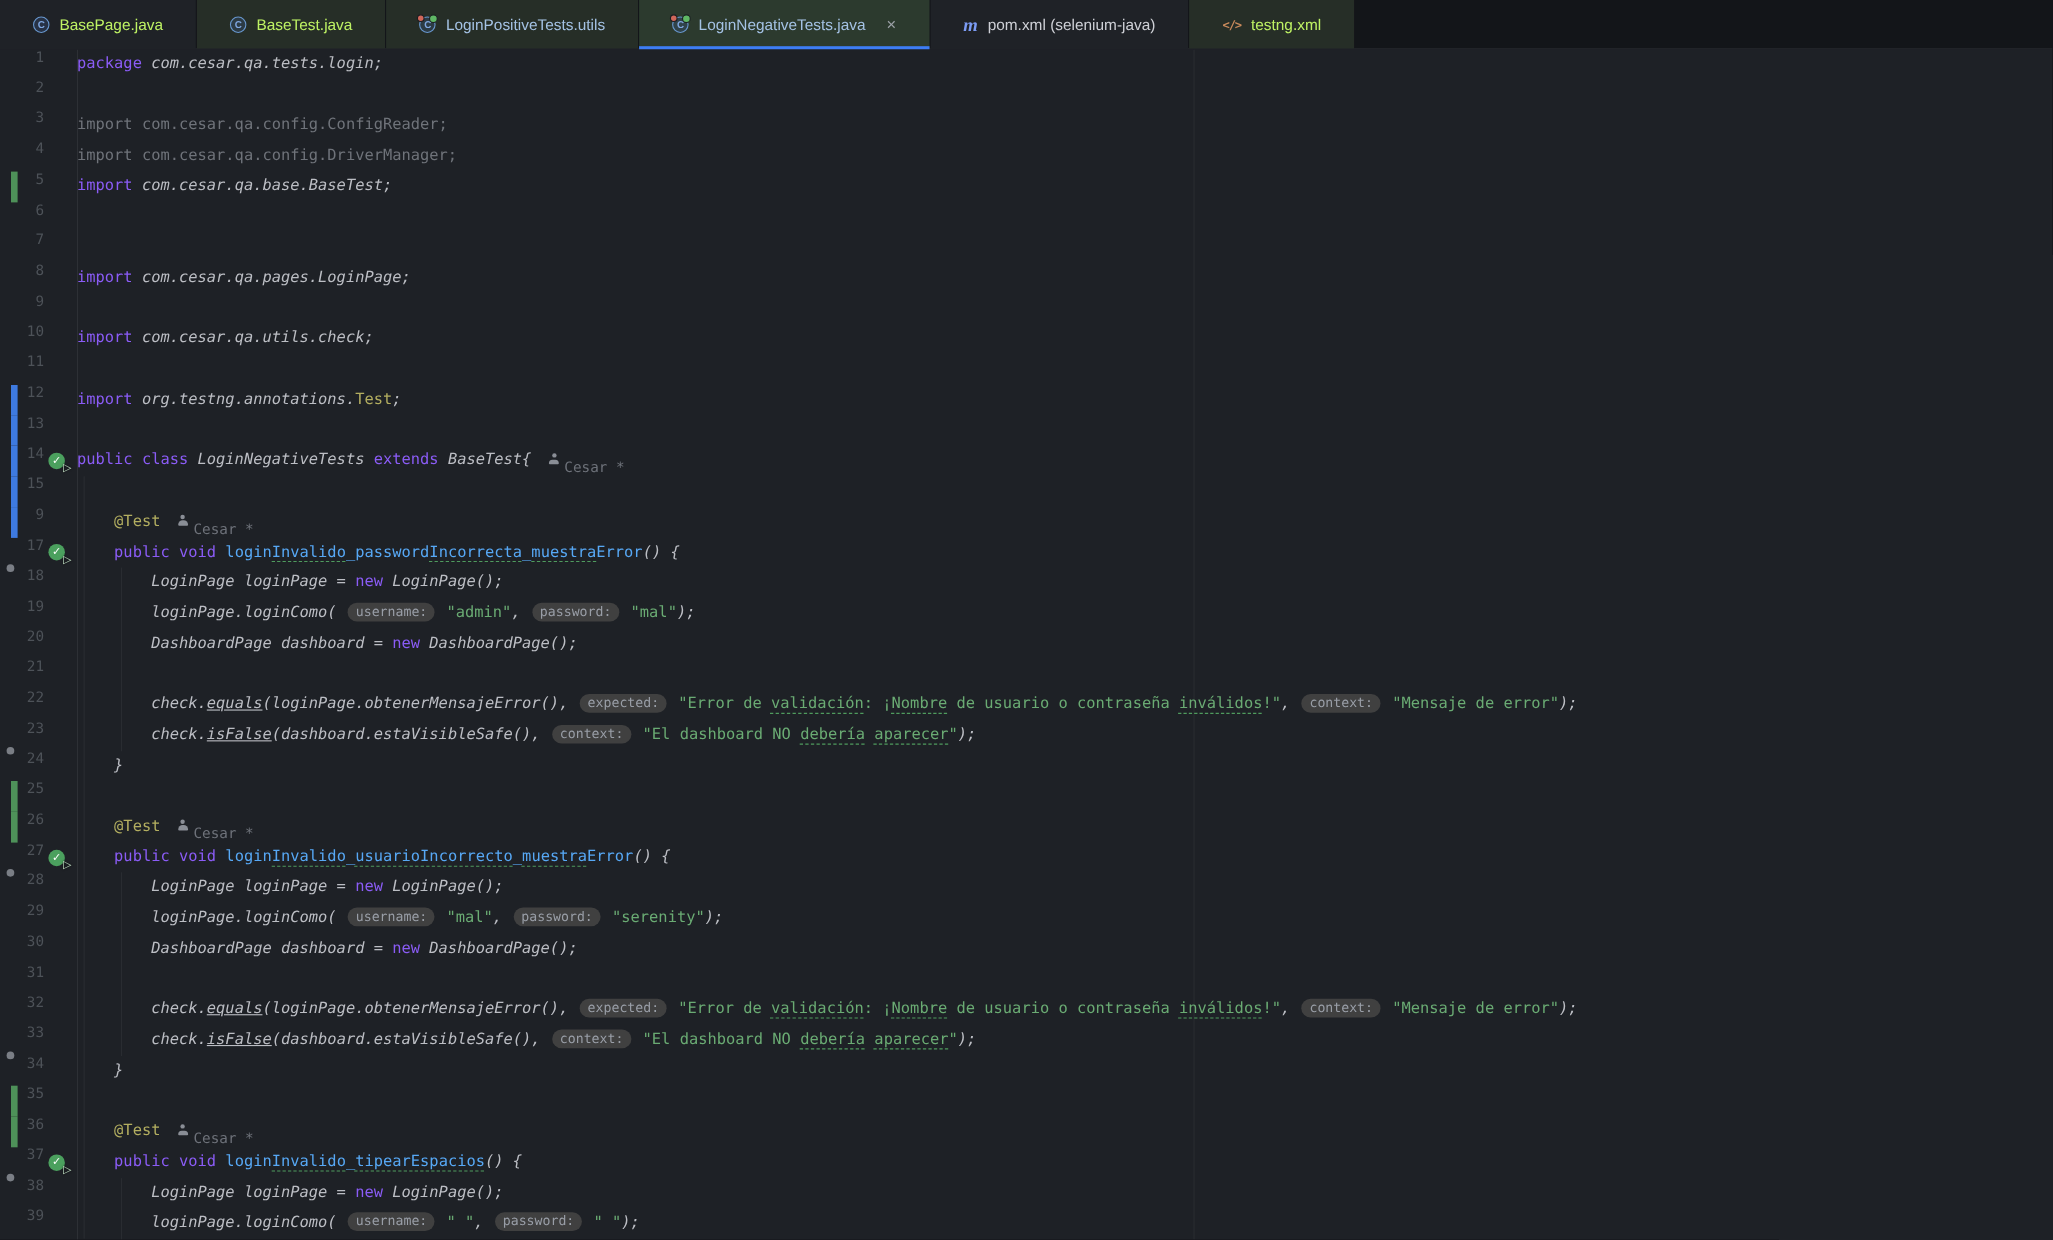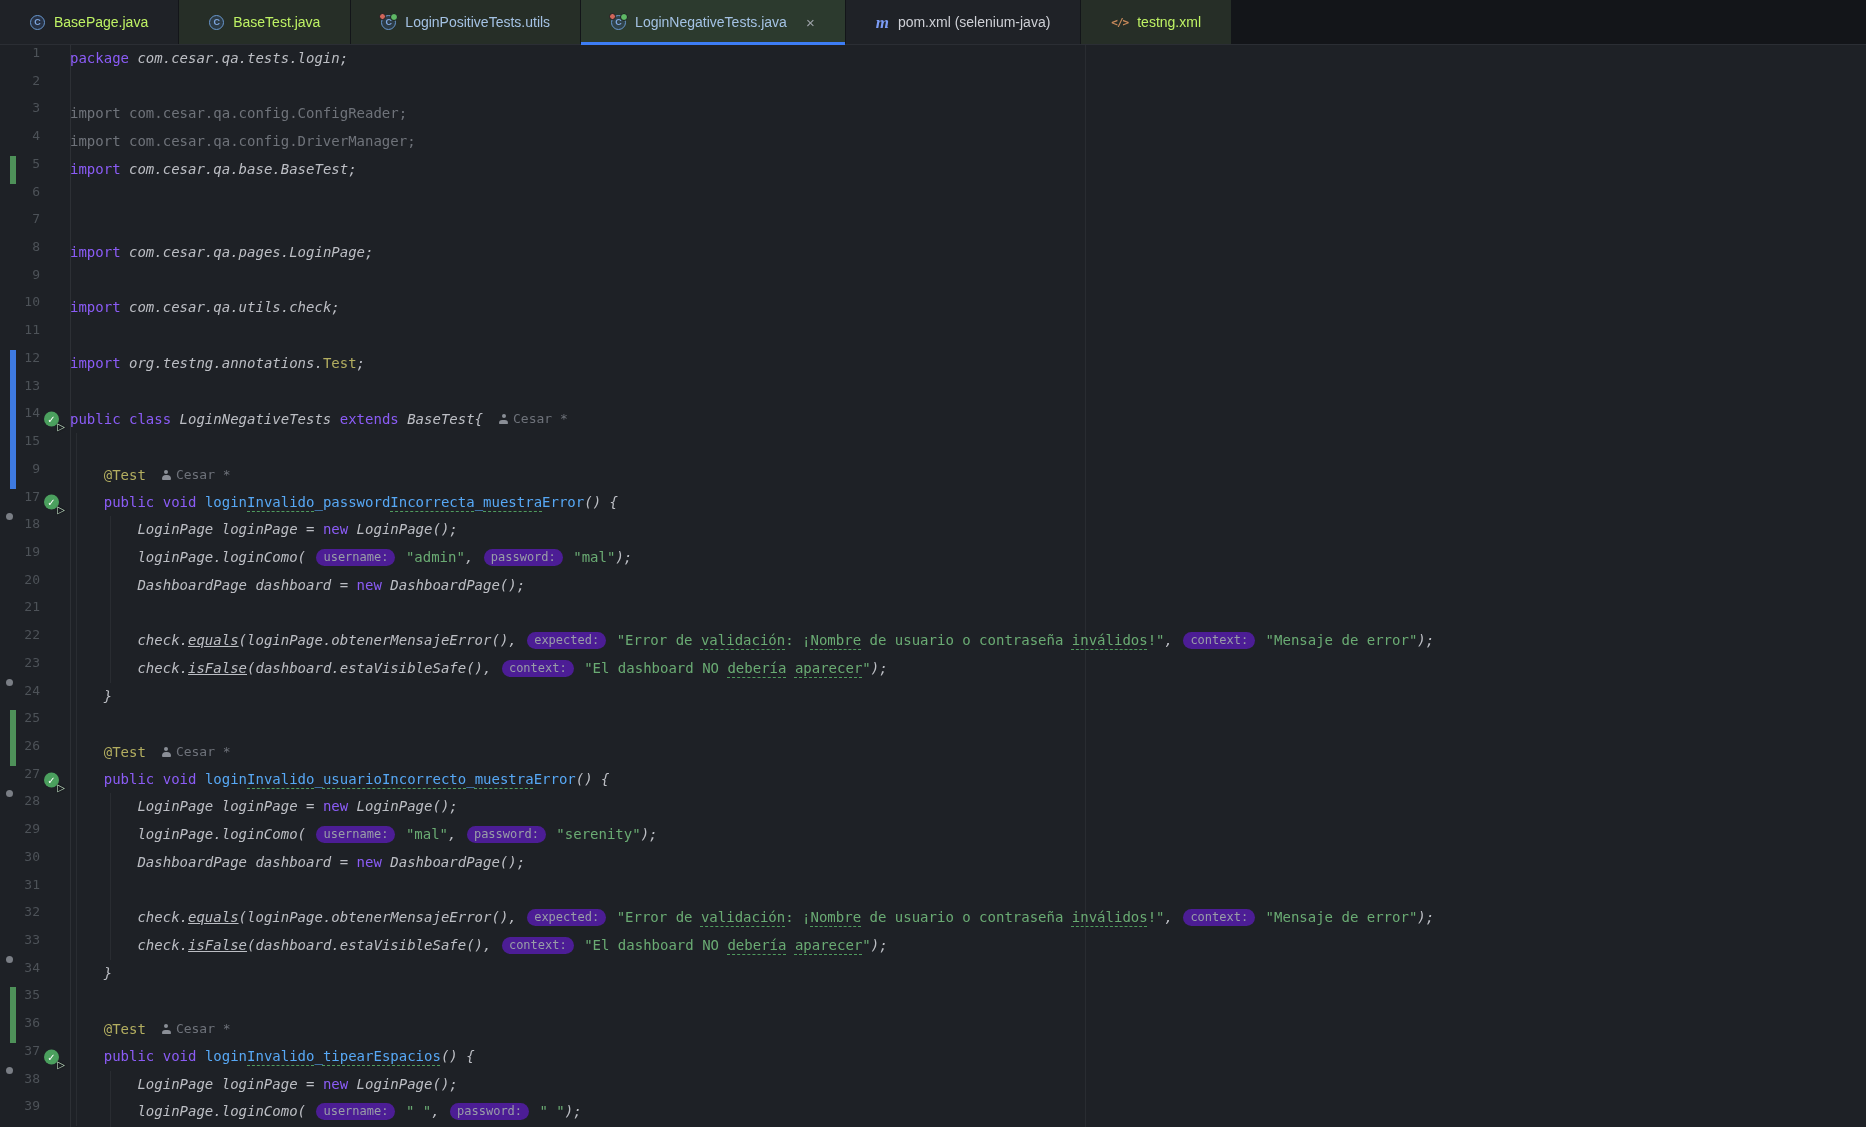--- a/index.html
+++ b/index.html
@@ -57,23 +57,23 @@
   .codeline{white-space:pre;font:14px "DejaVu Sans Mono",monospace;line-height:var(--lh);color:#BCBEC4;}
   .t-kw{color:#8b5cf6;}
   .t-def{color:#BCBEC4;font-style:italic;}
   .t-gray{color:#6F737A;}
   .t-ann{color:#B3AE60;}
   .t-str{color:#6AAB73;}
   .t-mn{color:#57A8F5;}
   .t-it{font-style:italic;text-decoration:underline;}
   .u{text-decoration:underline;text-decoration-style:dashed;text-decoration-color:#4F9B5E;
      text-decoration-thickness:1px;text-underline-offset:4px;}
-  .pill{display:inline-block;background:#4c1d95;color:#999EA7;border-radius:9px;padding:0 7px;
+  .pill{display:inline-block;background:#404040;color:#999EA7;border-radius:9px;padding:0 7px;
         font-size:12px;line-height:17px;vertical-align:1px;margin:0 2px;}
-  .author{color:#6E727A;font-size:13px;margin-left:16px;display:inline-flex;align-items:center;
+  .author{color:#6E727A;font-size:13px;margin-left:16px;display:inline-flex;align-items:flex-start;
           vertical-align:baseline;}
   .person-icon{display:inline-block;width:9px;height:10px;position:relative;margin-right:5px;}
   .person-icon::before{content:"";position:absolute;top:0;left:2.5px;width:4px;height:4px;
                        border-radius:50%;background:#8A8E96;}
   .person-icon::after{content:"";position:absolute;bottom:0;left:0;width:9px;height:4.5px;
                       border-radius:4px 4px 1px 1px;background:#8A8E96;}
 </style>
 </head>
 <body>
 

